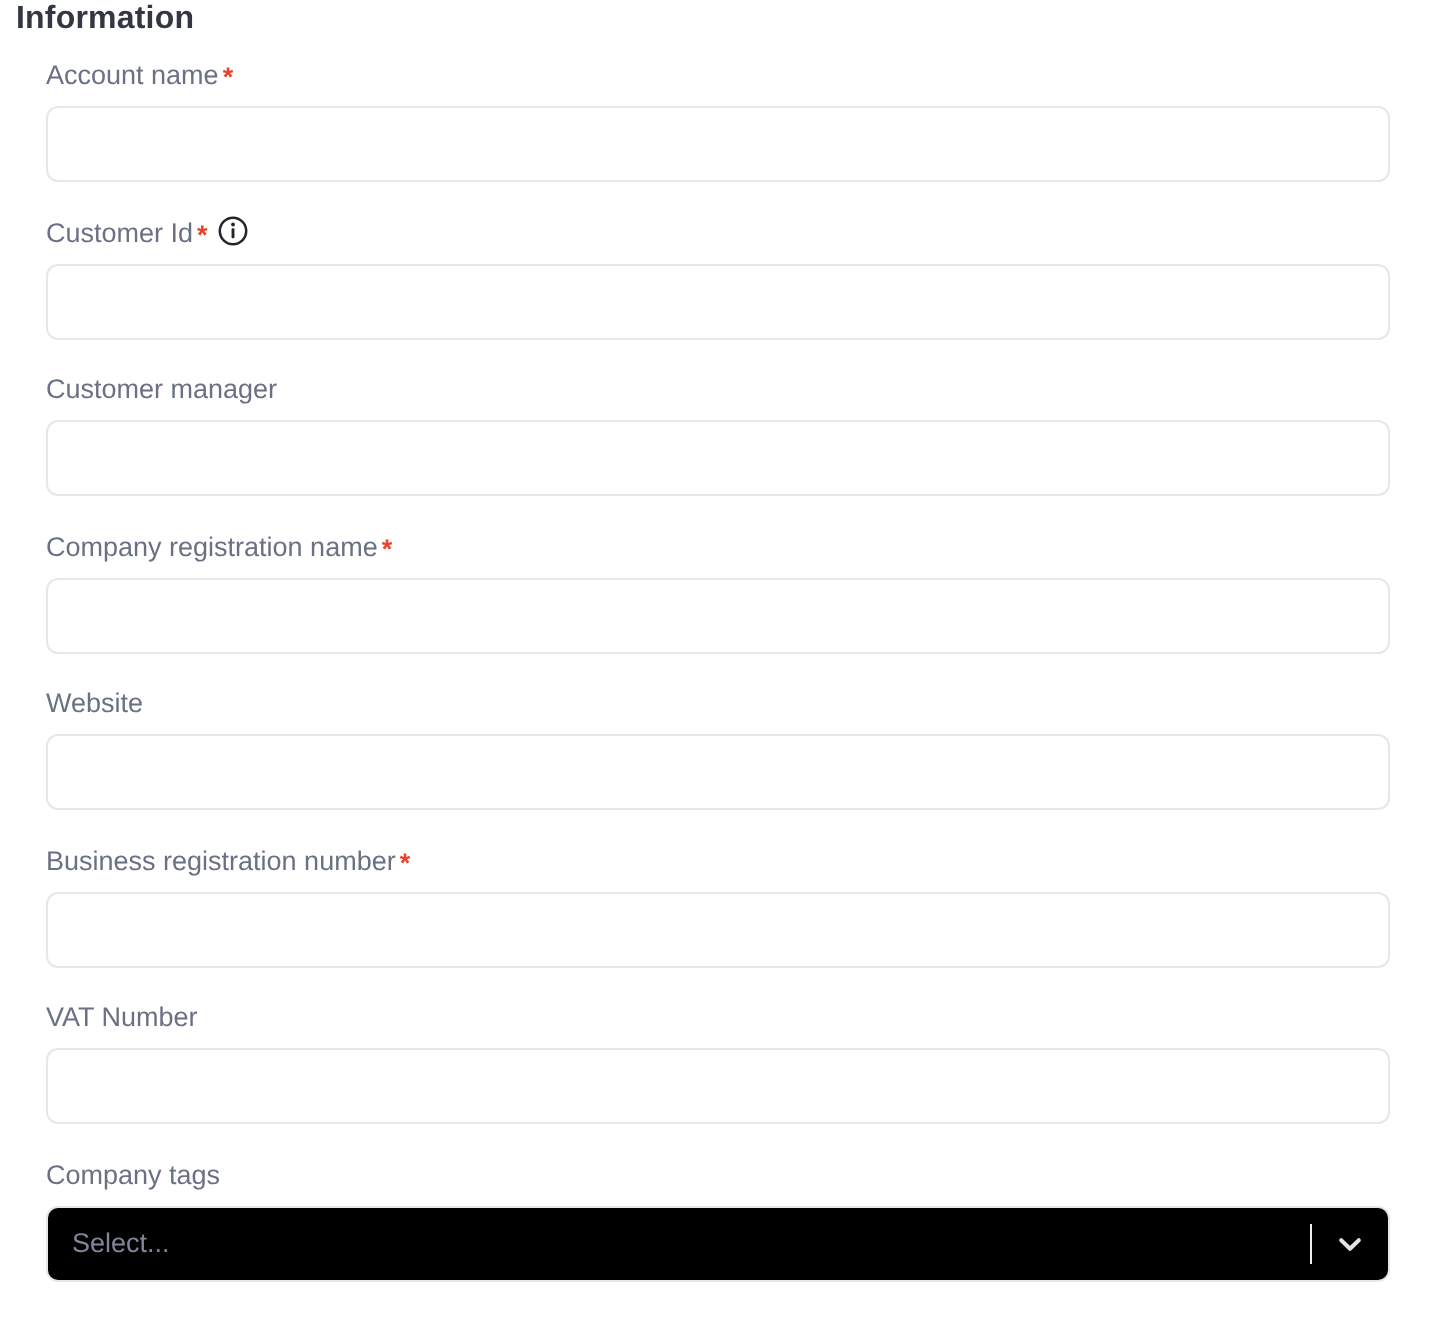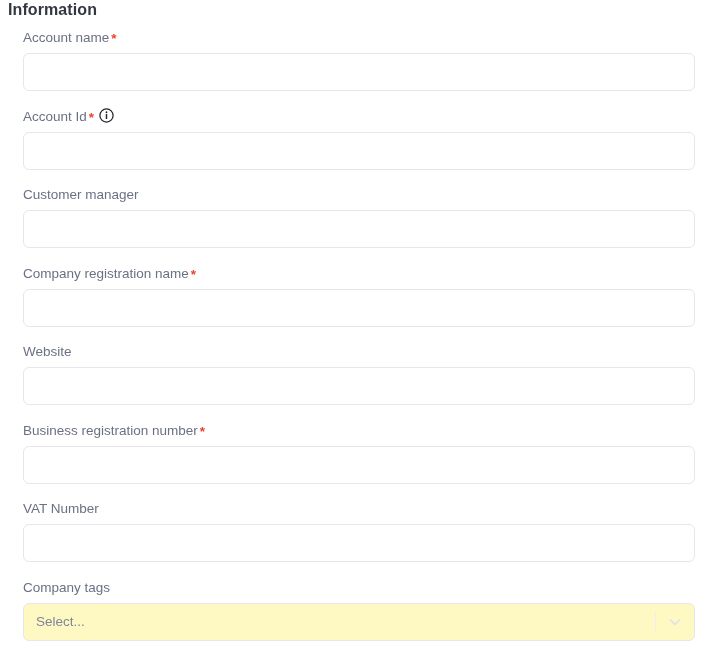--- a/index.html
+++ b/index.html
@@ -91,21 +91,21 @@
     outline: none;
   }
 
   .select-control {
     position: relative;
     display: flex;
     align-items: center;
     width: 100%;
     height: 38px;
     box-sizing: border-box;
-    background: #fef9c3;
+    background: #000000;
     border: 1px solid #e7e7ea;
     border-radius: 6px;
     cursor: default;
   }
 
   .select-value {
     flex: 1 1 auto;
     padding-left: 12px;
     font-size: 13.5px;
     color: #80859a;
@@ -140,21 +140,21 @@
   <h2 class="section-title">Information</h2>
 
   <div class="form">
 
     <div class="field">
       <label class="field-label"><span>Account name</span><span class="req">*</span></label>
       <input class="text-input" type="text" placeholder="" style="">
     </div>
 
     <div class="field">
-      <label class="field-label"><span>Account Id</span><span class="req">*</span><span class="info-icon"><svg width="15" height="15" viewBox="0 0 15 15">
+      <label class="field-label"><span>Customer Id</span><span class="req">*</span><span class="info-icon"><svg width="15" height="15" viewBox="0 0 15 15">
           <circle cx="7.5" cy="7.5" r="6.6" fill="none" stroke="#22252c" stroke-width="1.25"></circle>
           <circle cx="7.5" cy="4.25" r="0.95" fill="#22252c"></circle>
           <rect x="6.78" y="6.1" width="1.45" height="5.0" rx="0.45" fill="#22252c"></rect>
         </svg></span></label>
       <input class="text-input" type="text" placeholder="" style="">
     </div>
 
     <div class="field">
       <label class="field-label"><span>Customer manager</span><span class="req"></span></label>
       <input class="text-input" type="text" placeholder="" style="">

